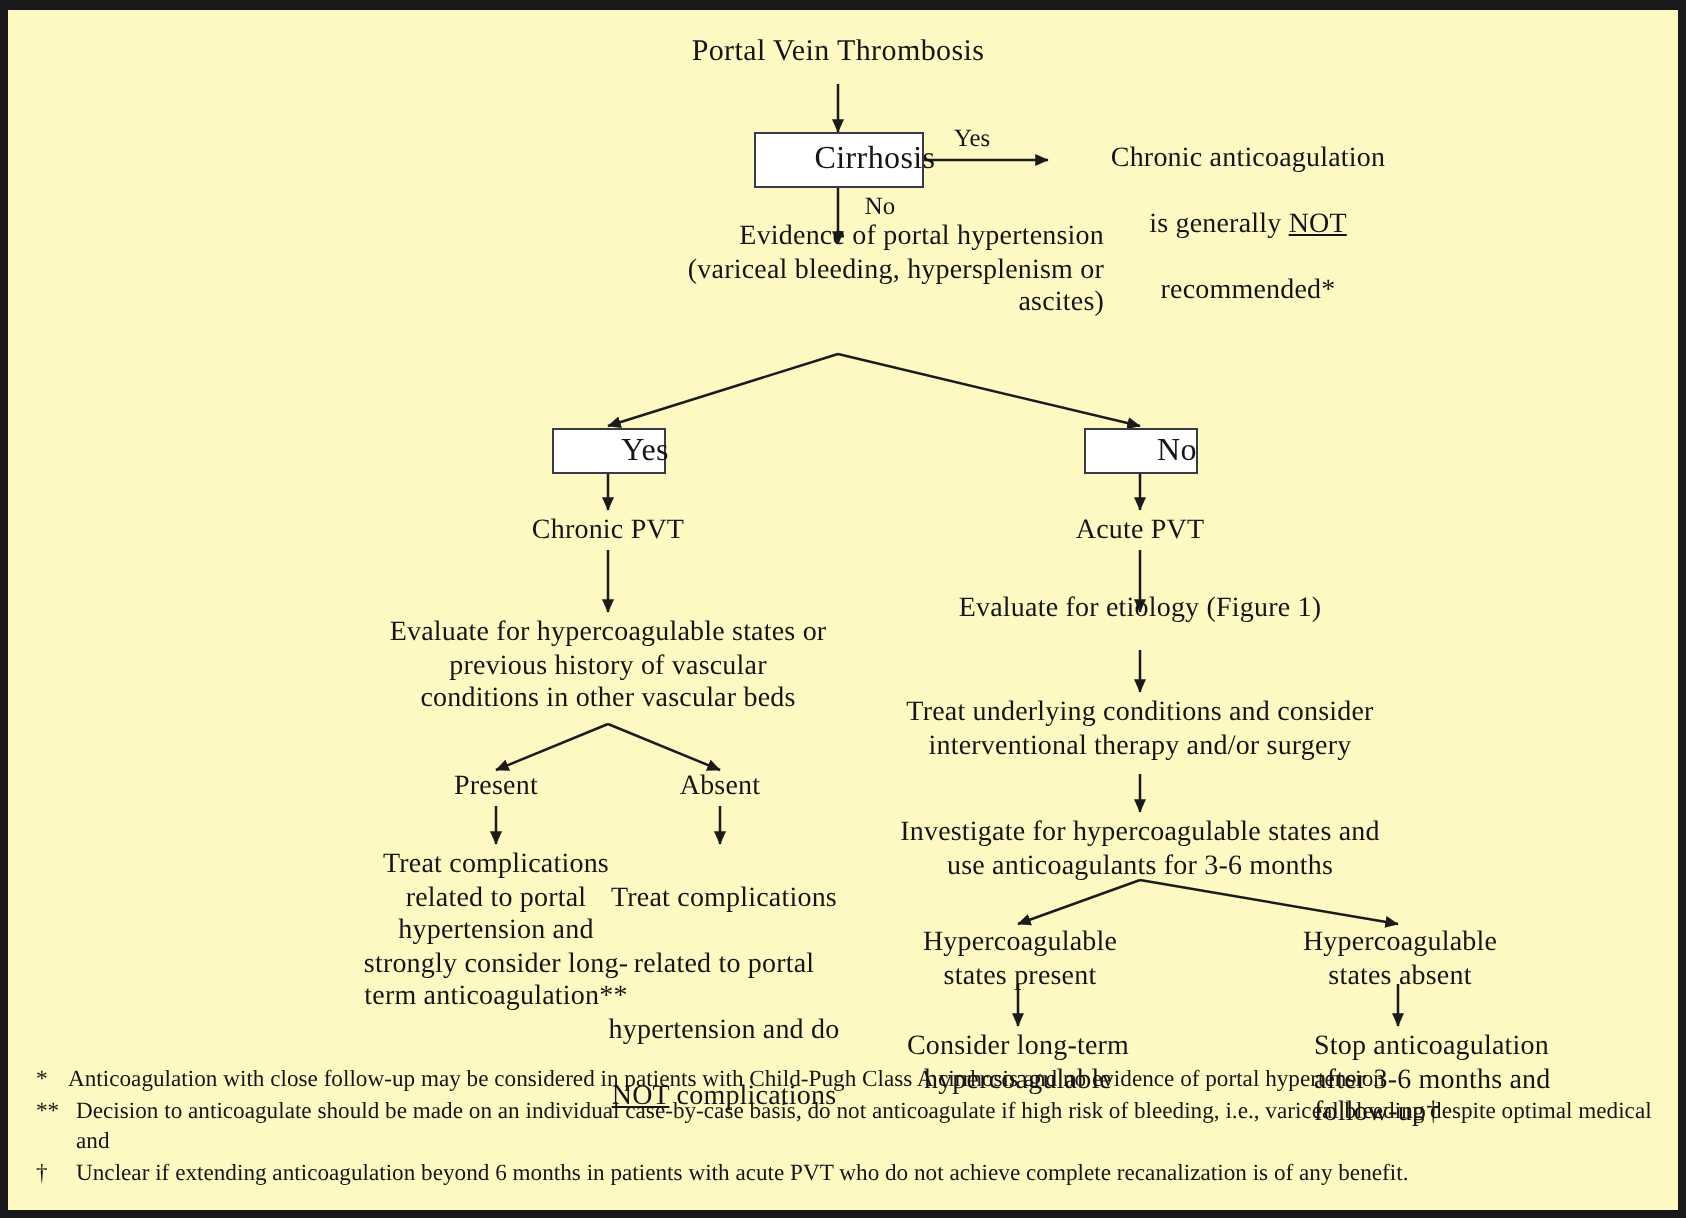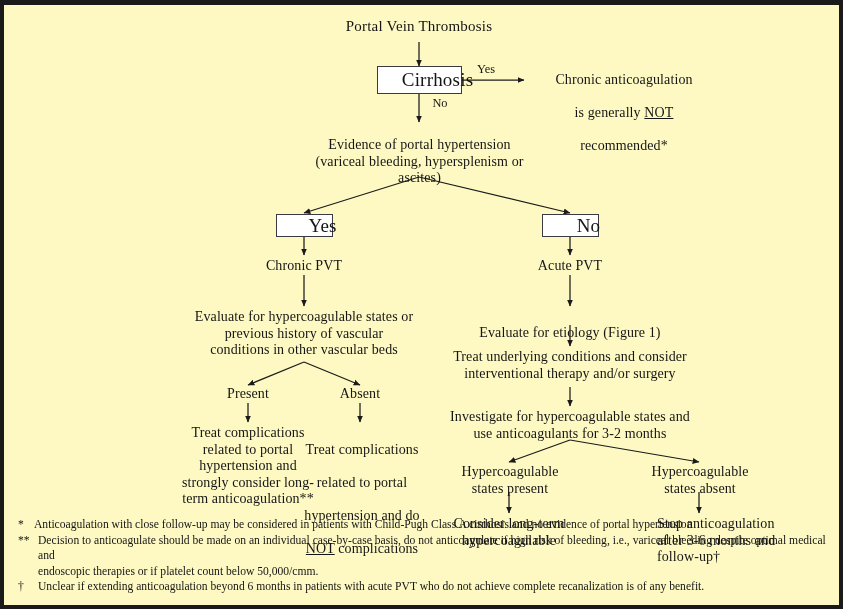--- a/index.html
+++ b/index.html
@@ -40,21 +40,21 @@
     font-size:14px;
     white-space:pre-line;
     letter-spacing:0.1px;
   }
   .boxnode{
     position:absolute;
     box-sizing:border-box;
     border:1.4px solid #3a3a44;
     background:#ffffff;
     text-align:center;
-    font-size:19px;
+    font-size:16px;
     display:flex;
     align-items:center;
     justify-content:center;
     letter-spacing:0.2px;
     padding-left:36px;
   }
   .title-node{
     font-size:15px;
     letter-spacing:0.2px;
   }
@@ -146,21 +146,21 @@
 
     <div class="edge-label" style="left:462px; top:57px; width:40px;">Yes</div>
     <div class="edge-label" style="left:419px; top:91px; width:34px;">No</div>
 
     <div class="node" style="left:520px; top:50px; width:200px;">
       <div>Chronic anticoagulation</div>
       <div><span>is generally </span><span class="und">NOT</span></div>
       <div>recommended*</div>
     </div>
 
-    <div class="node" style="left:283px; top:132px; width:265px;">Evidence of portal hypertension
+    <div class="node" style="left:283px; top:106px; width:265px;text-align:right;">Evidence of portal hypertension
 (variceal bleeding, hypersplenism or
 ascites)</div>
 
     <div class="boxnode" style="left:272px; top:209px; width:57px; height:23px;">Yes</div>
     <div class="boxnode" style="left:538px; top:209px; width:57px; height:23px;">No</div>
 
     <div class="node" style="left:240px; top:253px; width:120px;">Chronic PVT</div>
     <div class="node" style="left:506px; top:253px; width:120px;">Acute PVT</div>
 
     <div class="node" style="left:175px; top:304px; width:250px;">Evaluate for hypercoagulable states or
@@ -176,27 +176,27 @@
 strongly consider long-
 term anticoagulation**</div>
 
     <div class="node" style="left:294px; top:420px; width:128px;">
       <div>Treat complications</div>
       <div>related to portal</div>
       <div>hypertension and do</div>
       <div><span class="und">NOT</span><span> complications</span></div>
     </div>
 
-    <div class="node" style="left:456px; top:320px; width:220px;">Evaluate for etiology (Figure 1)</div>
+    <div class="node" style="left:456px; top:292px; width:220px;">Evaluate for etiology (Figure 1)</div>
 
     <div class="node" style="left:446px; top:344px; width:240px;">Treat underlying conditions and consider
 interventional therapy and/or surgery</div>
 
     <div class="node" style="left:441px; top:404px; width:250px;">Investigate for hypercoagulable states and
-use anticoagulants for 3-2 months</div>
+use anticoagulants for 3-6 months</div>
 
     <div class="node" style="left:447px; top:459px; width:118px;">Hypercoagulable
 states present</div>
     <div class="node" style="left:637px; top:459px; width:118px;">Hypercoagulable
 states absent</div>
 
     <div class="node" style="left:442px; top:511px; width:126px;">Consider long-term
 hypercoagulable</div>
 
     <div class="node" style="left:640px; top:511px; width:140px; text-align:left;margin-left:13px;">Stop anticoagulation
@@ -207,19 +207,18 @@
 
   <div id="footnotes">
     <div class="fn-row">
       <span class="fn-mark">*</span>
       <span class="fn-text">Anticoagulation with close follow-up may be considered in patients with Child-Pugh Class A cirrhosis and no evidence of portal hypertension</span>
     </div>
     <div class="fn-row">
       <span class="fn-mark wide">**</span>
       <span class="fn-text">Decision to anticoagulate should be made on an individual case-by-case basis, do not anticoagulate if high risk of bleeding, i.e., variceal bleeding despite optimal medical and</span>
     </div>
-    <div class="fn-indent">endoscopic therapies or if platelet count below 50,000/cmm.</div>
     <div class="fn-row">
       <span class="fn-mark wide">†</span>
       <span class="fn-text">Unclear if extending anticoagulation beyond 6 months in patients with acute PVT who do not achieve complete recanalization is of any benefit.</span>
     </div>
   </div>
 </div>
 
 </body></html>

